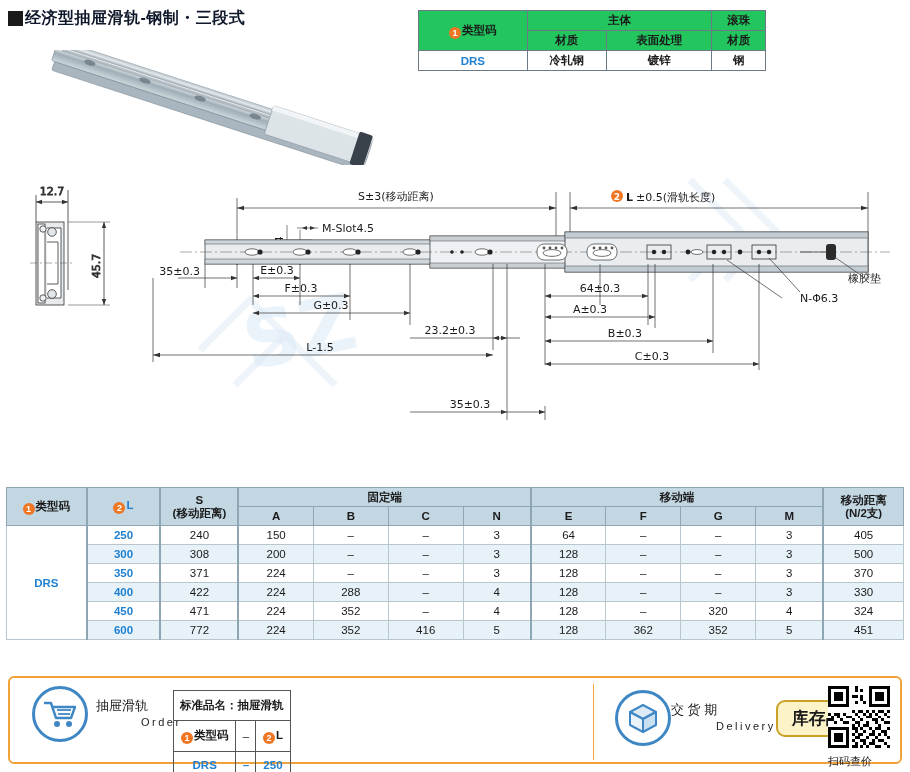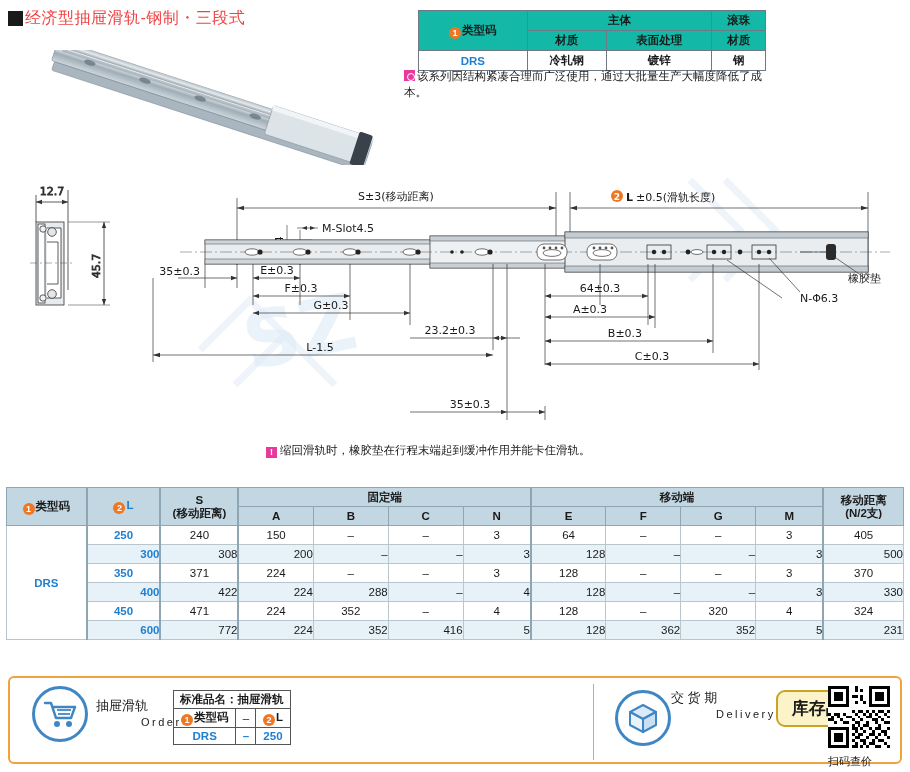--- a/index.html
+++ b/index.html
@@ -7,29 +7,29 @@
     width: 910px; height: 772px;
     background: #ffffff;
     font-family: "Liberation Sans", "DejaVu Sans", sans-serif;
     overflow: hidden;
   }
   #root { position: relative; width: 910px; height: 772px; }
 
   
   .title-row { position: absolute; left: 8px; top: 8px; display: flex; align-items: center; gap: 2px; }
   .title-sq { width: 15px; height: 15px; background: #1a1a1a; display: inline-block; }
-  .title-text { font-size: 16px; font-weight: normal; color: #ef4444; letter-spacing: .5px; }
+  .title-text { font-size: 16px; font-weight: bold; color: #0f172a; letter-spacing: .5px; }
 
   
   .spec-table { position: absolute; left: 418px; top: 10px; width: 348px; border-collapse: collapse; }
   .spec-table td, .spec-table th {
     border: 1px solid #6d7a85; font-size: 11.5px; text-align: center;
     padding: 2px 0; font-weight: bold; color: #1a1a1a; height: 17px;
   }
-  .spec-table .hd { background: #14b8a6; font-weight: bold; }
+  .spec-table .hd { background: #22c55e; font-weight: bold; }
   .spec-table .code-cell { color: #1f7fd0; font-weight: bold; font-size: 11.5px; }
   .badge1 {
     display: inline-block; width: 12px; height: 12px; border-radius: 50%;
     background: #ef7622; color: #fff; font-size: 9px; line-height: 12px;
     text-align: center; vertical-align: -2px; margin-right: 1px; font-weight: bold;
   }
   .badge2 {
     display: inline-block; width: 12px; height: 12px; border-radius: 50%;
     background: #ef7622; color: #fff; font-size: 9px; line-height: 12px;
     text-align: center; vertical-align: -2px; margin-right: 1px; font-weight: bold;
@@ -62,47 +62,47 @@
 
   
   .main-table { position: absolute; left: 6px; top: 487px; width: 898px; border-collapse: collapse; }
   .main-table td, .main-table th {
     border: 1px solid #b9c6ce; font-size: 11.5px; text-align: center; color: #1a1a1a;
     font-weight: normal; height: 19px; padding: 0;
   }
   .main-table thead th { background: #c3d7e3; font-weight: bold; border-color: #8ea5b4; }
   .main-table .sep-l { border-left: 2px solid #8ea5b4; }
   .main-table .blue { color: #1f7fd0; font-weight: bold; }
-  .main-table tr.alt td { background: #e6f2f8; text-align: right; }
+  .main-table tr.alt td { background: #e6f2f8; }
   .main-table .drs-cell { color: #1f7fd0; font-weight: bold; border-right: 2px solid #8ea5b4; }
   .main-table tbody tr td:first-child { border-left: 1px solid #b9c6ce; }
   .two-line { line-height: 13px; }
 
   
   .bottom-panel {
     position: absolute; left: 8px; top: 676px; width: 894px; height: 88px;
     border: 2px solid #f0a23c; border-radius: 6px; background: #fff;
   }
   .order-wrap { position: absolute; left: 22px; top: 8px; display: flex; align-items: center; gap: 8px; }
   .circ-icon {
     width: 56px; height: 56px; border-radius: 50%; border: 3px solid #3f87c4;
     display: flex; align-items: center; justify-content: center;
   }
   .order-label { font-size: 13px; line-height: 16px; color: #222; }
   .order-label .en { font-size: 11px; letter-spacing: 2.5px; margin-left: 45px; }
   .order-table { position: absolute; left: 163px; top: 12px; border-collapse: collapse; }
   .order-table td {
-    border: 1px solid #555; font-size: 11.5px; text-align: center; padding: 1px 6px;
+    border: 1px solid #555; font-size: 11.5px; text-align: center; padding: 7px 6px;
     height: 17px; color: #1a1a1a;
   }
   .order-table .hdr { font-weight: bold; }
   .order-table .blue { color: #1f7fd0; font-weight: bold; }
 
   .divider-v { position: absolute; left: 583px; top: 6px; width: 1px; height: 76px; background: #f0a23c; }
-  .delivery-wrap { position: absolute; left: 605px; top: 12px; display: flex; align-items: flex-start; gap: 0; }
+  .delivery-wrap { position: absolute; left: 605px; top: 12px; display: flex; align-items: center; gap: 0; }
   .stock-badge {
     border: 2px solid #c9a227; background: #fdf3c8; border-radius: 9px;
     padding: 5px 14px; font-size: 17px; font-weight: bold; color: #1a1a1a;
   }
   .qr-wrap { position: absolute; left: 818px; top: 8px; text-align: left; }
   .qr-cap { font-size: 11px; color: #1a1a1a; margin-top: 2px; }
   .dim-txt { font-family: "DejaVu Sans", sans-serif; font-size: 11px; fill: #1a1a1a; }
 </style>
 </head>
 <body>
@@ -162,23 +162,20 @@
     </tr>
     <tr>
       <td class="code-cell">DRS</td>
       <td>冷轧钢</td>
       <td>镀锌</td>
       <td>钢</td>
     </tr>
   </tbody>
     </table>
 
-  <div class="note-top">
-    <span class="ic-circle"></span><span>该系列因结构紧凑合理而广泛使用，通过大批量生产大幅度降低了成本。</span>
-  </div>
 
   <svg class="draw" viewBox="0 0 910 285">
 
     <g opacity="0.35" fill="none" stroke="#cfe2f2" stroke-width="7">
       <path d="M690 10 L740 60 L690 110"></path>
       <path d="M725 10 L775 60 L725 110"></path>
       <path d="M200 180 L250 130 L300 180"></path>
       <path d="M235 215 L285 165 L335 215"></path>
     </g>
     <text x="250" y="200" font-size="78" fill="#dbeaf7" opacity="0.55" font-family="DejaVu Sans, sans-serif" font-weight="bold" transform="rotate(-12 250 200)">SZ</text>
@@ -419,23 +416,20 @@
       <line x1="410" y1="242" x2="507" y2="242"></line>
       <path d="M507 242 l-6 -2.2 v4.4 z" fill="#333" stroke="none"></path>
       <line x1="507" y1="180" x2="507" y2="250"></line>
       <line x1="545" y1="236" x2="545" y2="250"></line>
       <line x1="507" y1="242" x2="545" y2="242"></line>
       <path d="M545 242 l-6 -2.2 v4.4 z" fill="#333" stroke="none"></path>
     </g>
     <text x="470" y="238" class="dim-txt" text-anchor="middle" font-size="12">35±0.3</text>
   </svg>
 
-  <div class="note-bottom">
-    <span class="ic-excl">!</span><span>缩回滑轨时，橡胶垫在行程末端起到缓冲作用并能卡住滑轨。</span>
-  </div>
 
   <table class="main-table">
     <thead>
       <tr>
         <th rowspan="2" style="width:78px">
           <span class="badge1">1</span><span>类型码</span>
         </th>
         <th rowspan="2" style="width:72px" class="sep-l">
           <span class="badge2">2</span><span class="blue">L</span>
         </th>
@@ -532,21 +526,21 @@
         <td class="blue">600</td>
         <td class="sep-l">772</td>
         <td class="sep-l">224</td>
         <td>352</td>
         <td>416</td>
         <td>5</td>
         <td class="sep-l">128</td>
         <td>362</td>
         <td>352</td>
         <td>5</td>
-        <td class="sep-l">231</td>
+        <td class="sep-l">451</td>
       </tr>
     </tbody>
   </table>
 
   <div class="bottom-panel">
 
     <div class="order-wrap">
       <div class="circ-icon">
         <svg width="34" height="30" viewBox="0 0 34 30">
           <path d="M2 4 h6 l5 15 h15 l4 -11 h-22" fill="none" stroke="#3f87c4" stroke-width="2.4" stroke-linejoin="round" stroke-linecap="round"></path>

